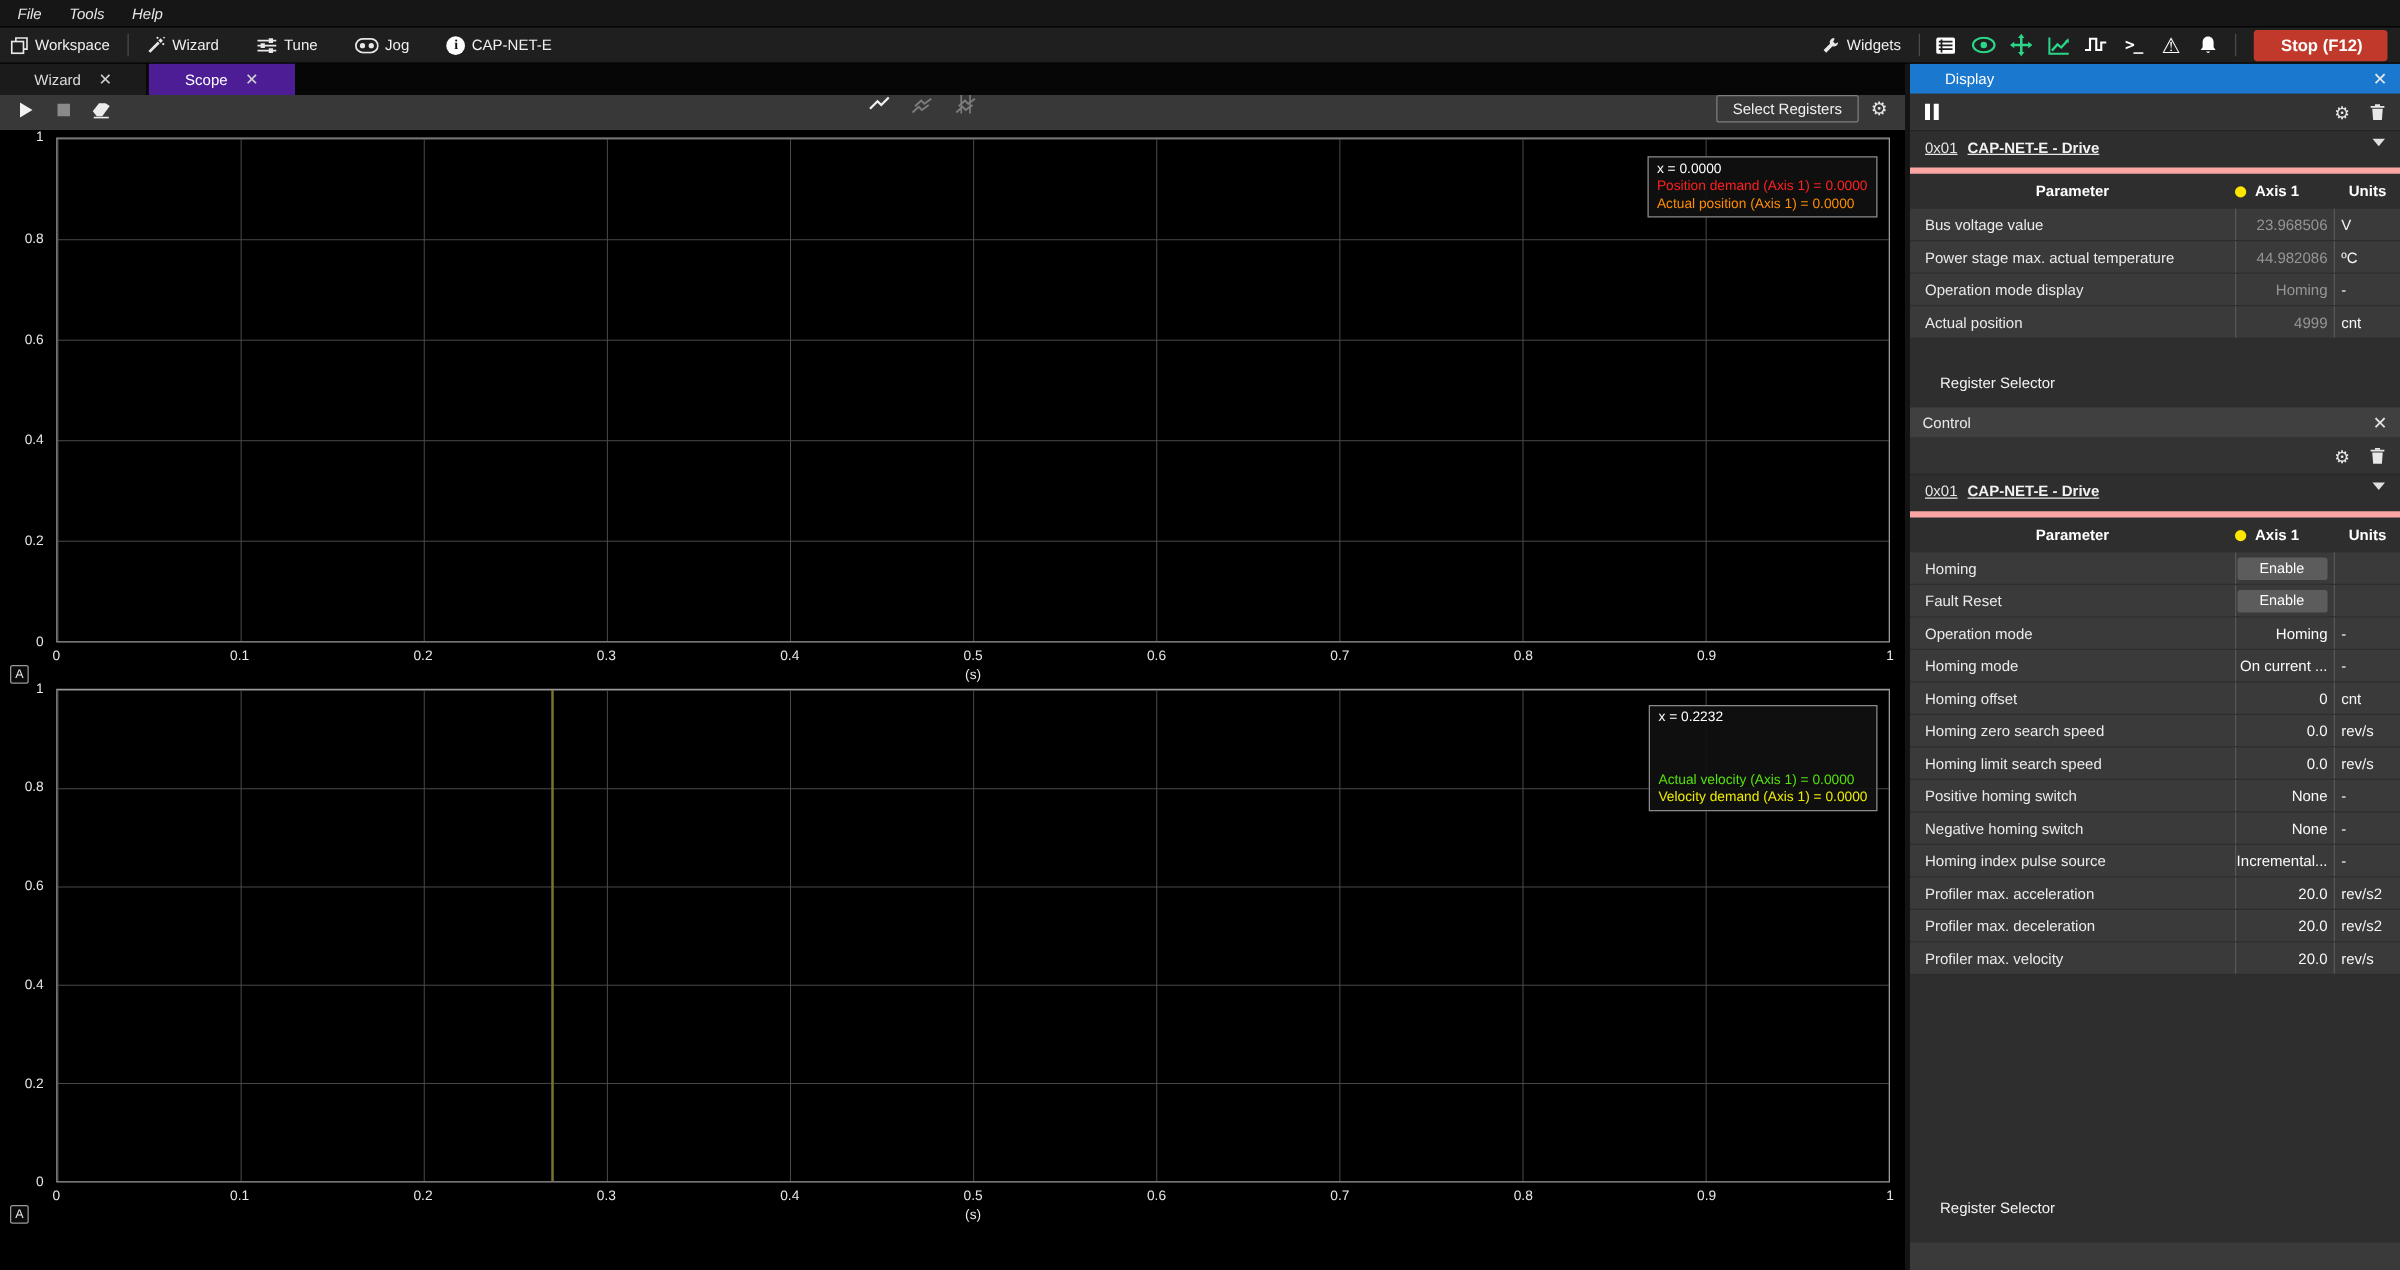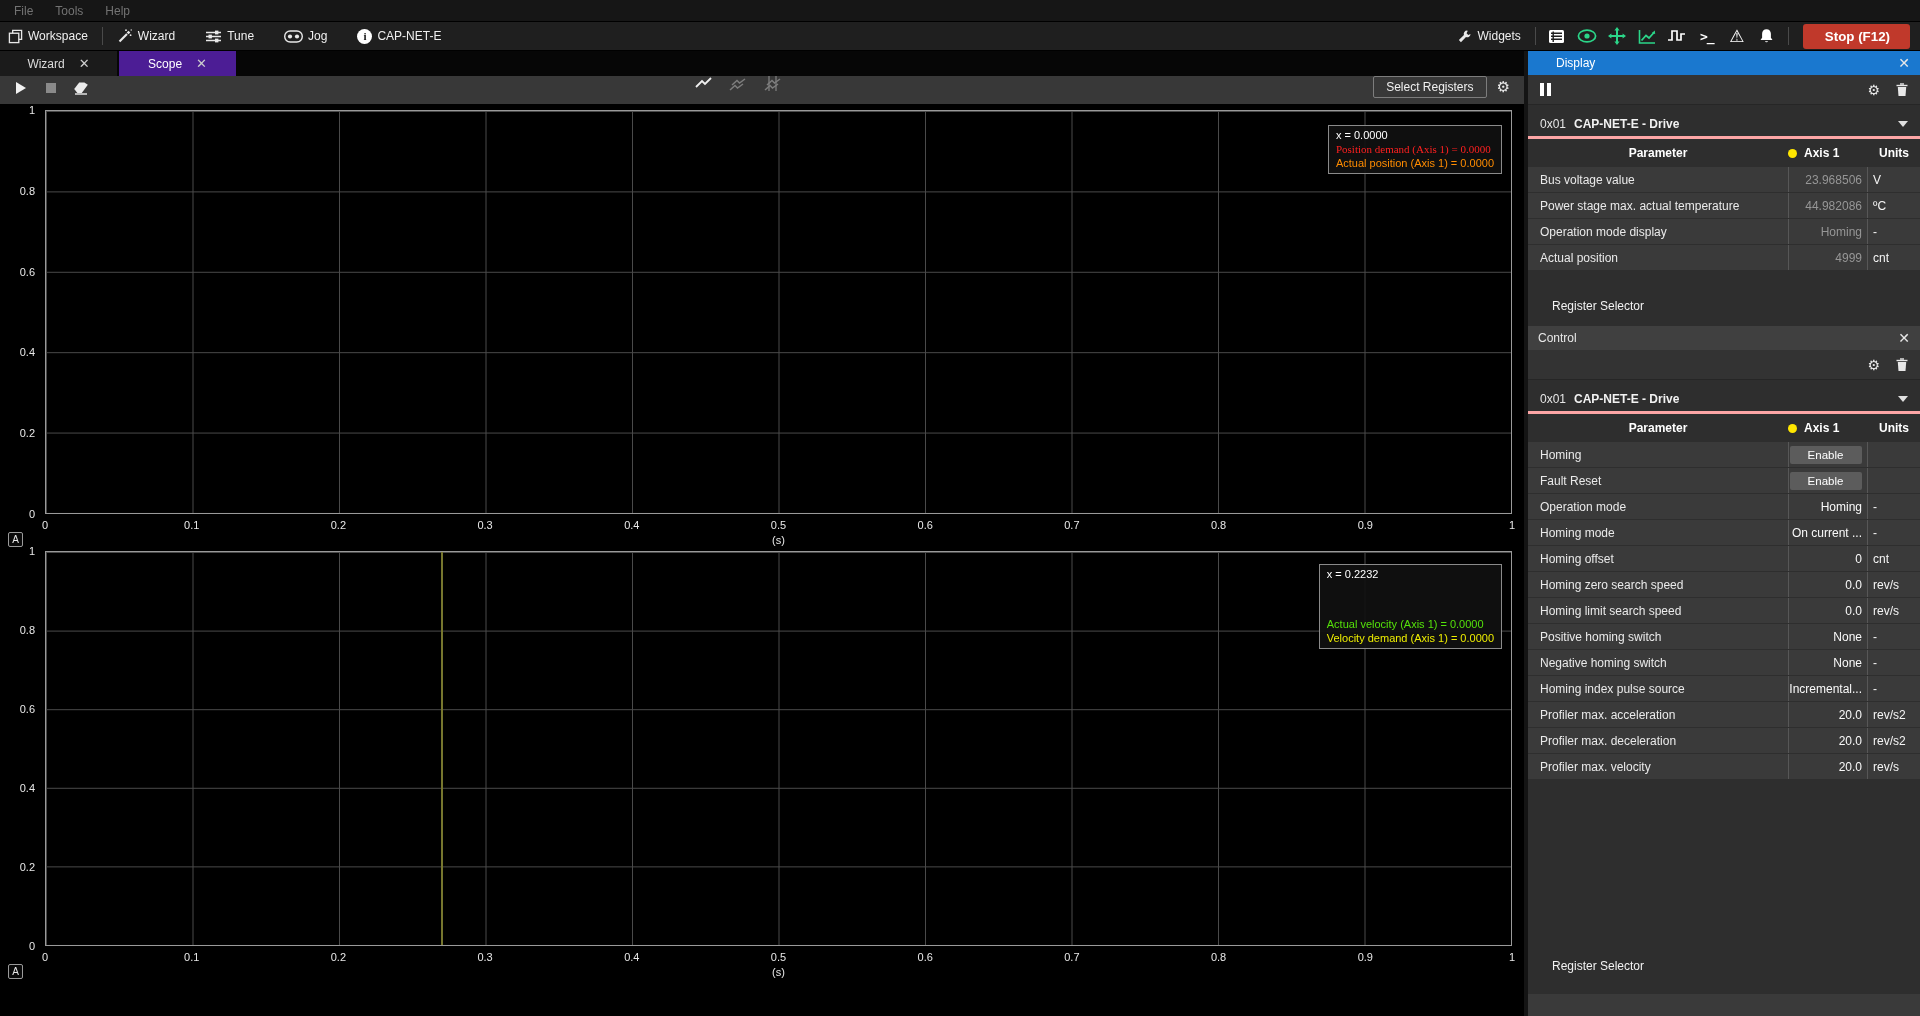--- a/index.html
+++ b/index.html
@@ -3,21 +3,21 @@
 <meta charset="utf-8">
 <style>
   * { margin:0; padding:0; box-sizing:border-box; }
   html,body { width:1920px; height:1016px; overflow:hidden; background:#000;
     font-family:"Liberation Sans", sans-serif; font-size:12px; color:#e6e6e6; }
   svg { display:block; }
 
   
   #menubar { position:absolute; left:0; top:0; width:1920px; height:22px; background:#161616;
     display:flex; align-items:center; gap:2px; padding-left:4px; border-bottom:1px solid #000; }
-  .menu-item { padding:3px 10px; color:#737373; cursor:default; }
+  .menu-item { padding:3px 10px; color:#e5e5e5; cursor:default;font-style:italic; }
 
   #toolbar { position:absolute; left:0; top:22px; width:1920px; height:29px; background:#1f1f1f;
     display:flex; align-items:center; border-bottom:1px solid #000; }
   .tool-btn { display:flex; align-items:center; gap:5px; padding:4px 8px; color:#efefef; }
   .tool-sep { width:1px; height:18px; background:#4a4a4a; margin:0 6px; }
   .flex-spacer { flex:1; }
   .icon-btn { width:30px; height:24px; display:flex; align-items:center; justify-content:center; }
   .info-circle { width:15px; height:15px; border-radius:50%; background:#fff; color:#111;
     font-weight:bold; font-size:11px; display:flex; align-items:center; justify-content:center; font-family:"Liberation Serif",serif; }
   .stop-btn { color:#fff; font-weight:bold; border:none; border-radius:3px; padding:5px 20px; margin:0 10px 0 8px; }
@@ -65,21 +65,21 @@
   #divider { position:absolute; left:1524px; top:51px; width:4px; height:965px; background:#141414; }
   #rightpanel { position:absolute; left:1528px; top:51px; width:392px; height:965px; background:#2e2e2e; overflow:hidden; }
   .panel-header { height:24px; display:flex; align-items:center; padding:0 10px; }
   .panel-header.blue { color:#fff; }
   .panel-header.grey { background:#404040; color:#e8e8e8; }
   .panel-header .ph-close { margin-left:auto; font-size:14px; color:#e8e8e8; }
   .panel-toolbar { height:30px; background:#333333; display:flex; align-items:center; padding:0 12px; border-bottom:1px solid #262626; }
   .pt-right { margin-left:auto; display:flex; gap:16px; align-items:center; }
   .pause-icon { display:flex; gap:3px; }
   .pause-icon i { display:block; width:4px; height:13px; background:#fff; }
-  .drive-row { height:28px; display:flex; align-items:center; gap:8px; padding:0 12px; border-bottom:3px solid #fca5a5; margin-top:6px; }
+  .drive-row { height:28px; display:flex; align-items:flex-start; gap:8px; padding:0 12px; border-bottom:5px solid #fca5a5; margin-top:6px;text-decoration:underline; }
   .drive-name { font-weight:bold; color:#f2f2f2; }
   .caret-down { margin-left:auto; width:0; height:0; border-left:5px solid transparent; border-right:5px solid transparent; border-top:6px solid #e0e0e0; }
   .ptable { width:100%; }
   .thead { display:grid; grid-template-columns:260px 80px 52px; height:28px; align-items:center; font-weight:bold; color:#fff; }
   .thead .h-param { text-align:center; }
   .thead .h-axis { display:flex; align-items:center; gap:7px; justify-content:flex-start; }
   .axis-dot { width:9px; height:9px; border-radius:50%; }
   .trow { display:grid; grid-template-columns:260px 80px 52px; height:25px; align-items:center; background:#3a3a3a; margin-bottom:1px; }
   .tname { padding-left:12px; color:#eaeaea; white-space:nowrap; overflow:hidden; }
   .tval { height:100%; display:flex; align-items:center; justify-content:flex-end; padding-right:5px;
@@ -269,21 +269,21 @@
           <span class="ytick" style="top: 40%;">0.6</span>
           <span class="ytick" style="top: 60%;">0.4</span>
           <span class="ytick" style="top: 80%;">0.2</span>
           <span class="ytick" style="top: 100%;">0</span>
         </div>
       <div class="plot-area">
 
         <div class="legend" style="top:14px;">
           <div class="legend-cursor">x = 0.0000</div>
           <div>
-              <div class="legend-line" style="color: rgb(255, 32, 32); font-family: Liberation Serif, serif;">Position demand (Axis 1) = 0.0000</div>
+              <div class="legend-line" style="color: rgb(255, 32, 32);">Position demand (Axis 1) = 0.0000</div>
               <div class="legend-line" style="color: rgb(255, 140, 0);">Actual position (Axis 1) = 0.0000</div>
             </div>
         </div>
       </div>
     </div>
     <div class="xticks" style="top:412px;">
         <span class="xtick" style="left: 0%;">0</span>
         <span class="xtick" style="left: 10%;">0.1</span>
         <span class="xtick" style="left: 20%;">0.2</span>
         <span class="xtick" style="left: 30%;">0.3</span>

